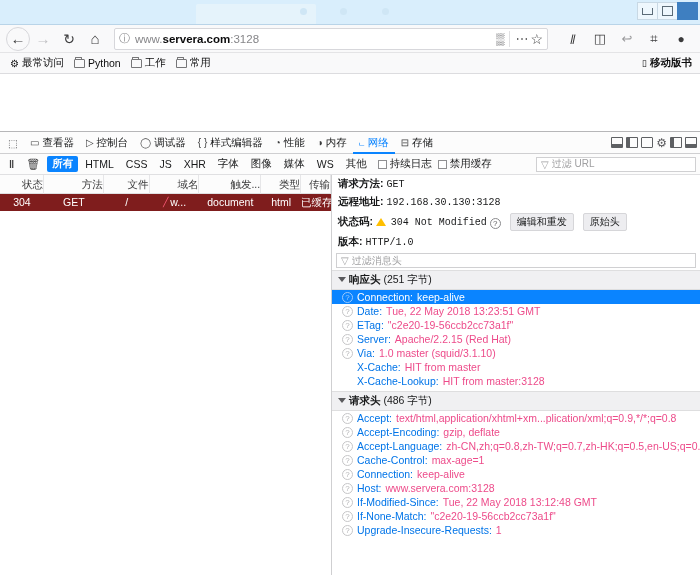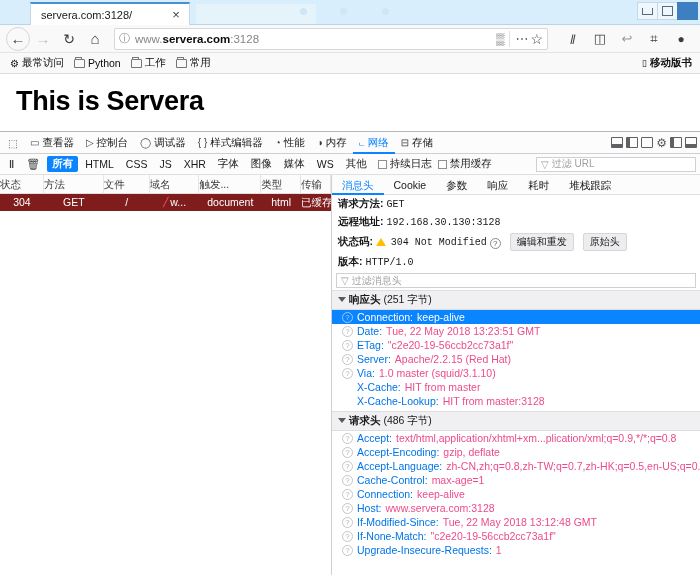--- a/index.html
+++ b/index.html
@@ -124,21 +124,21 @@
   }
 
   .dt-body { flex: 1; display: flex; min-height: 0; }
 
   
   .reqlist { width: 332px; flex: none; border-right: 1px solid #cfcfd1;
              display: flex; flex-direction: column; background: #fff; }
   .rl-head { display: flex; height: 19px; align-items: center;
              border-bottom: 1px solid #e0e0e2; background: #fcfcfc;
              font-size: 10.5px; color: #3c3c3d; }
-  .rl-head div { text-align: left; border-right: 1px solid #e6e6e8; height: 19px; line-height: 19px;
+  .rl-head div { text-align: right; border-right: 1px solid #e6e6e8; height: 19px; line-height: 19px;
                  overflow: hidden; white-space: nowrap; }
   .rl-row { display: flex; height: 17px; align-items: center; background: #7f1d1d; color: #fff;
             font-size: 10.5px; }
   .rl-row div { text-align: center; height: 17px; line-height: 17px; overflow: hidden; white-space: nowrap; }
   .c-status { width: 44px; } .c-method { width: 60px; } .c-file { width: 46px; }
   .c-domain { width: 50px; } .c-trigger { width: 62px; } .c-type { width: 40px; } .c-transfer { width: 30px; }
   .rl-blank { flex: 1; background: #fff; }
 
   
   .detail { flex: 1; display: flex; flex-direction: column; min-width: 0; background: #fff; }
@@ -184,24 +184,20 @@
 </head>
 <body>
 
 <div id="app">
 
   <div class="titlebar">
     <div class="newtab-ghost"></div>
     <div class="ghost-dot" style="left:300px"></div>
     <div class="ghost-dot" style="left:340px"></div>
     <div class="ghost-dot" style="left:382px"></div>
-    <div class="tab">
-      <span class="tab-title">servera.com:3128/</span>
-      <span class="tab-close">×</span>
-    </div>
     <div class="winbtns">
       <div class="winbtn wb-min"></div>
       <div class="winbtn wb-max"></div>
       <div class="winbtn wb-close"></div>
     </div>
   </div>
 
   <div class="navbar">
     <div class="navbtn circle" style="font-size:15px">←</div>
     <div class="navbtn disabled" style="font-size:15px">→</div>
@@ -244,23 +240,20 @@
     <div class="bm">
       <span class="folder-ico"></span>
       <span>常用</span>
     </div>
     <div class="bm-right">
       <span style="font-size:9px">▯</span>
       <span style="font-weight:bold">移动版书</span>
     </div>
   </div>
 
-  <div class="content">
-    <div class="page-h1">This is Servera</div>
-  </div>
 
   <div class="devtools">
 
     <div class="dt-toolbar">
       <span class="dt-tab" style="color:#5a5a5d">⬚</span>
       <div class="dt-tab">
         <span class="tico">▭</span>
         <span>查看器</span>
       </div>
       <div class="dt-tab">
@@ -350,28 +343,20 @@
             <span>w...</span>
           </div>
           <div class="c-trigger">document</div>
           <div class="c-type">html</div>
           <div class="c-transfer">已缓存</div>
         </div>
         <div class="rl-blank"></div>
       </div>
 
       <div class="detail">
-        <div class="dt-subtabs">
-          <div class="sub active">消息头</div>
-          <div class="sub">Cookie</div>
-          <div class="sub">参数</div>
-          <div class="sub">响应</div>
-          <div class="sub">耗时</div>
-          <div class="sub">堆栈跟踪</div>
-        </div>
 
         <div class="detail-scroll">
 
           <div class="sum-line">
             <span class="lbl">请求方法:</span>
             <span class="val">GET</span>
           </div>
           <div class="sum-line">
             <span class="lbl">远程地址:</span>
             <span class="val">192.168.30.130:3128</span>

